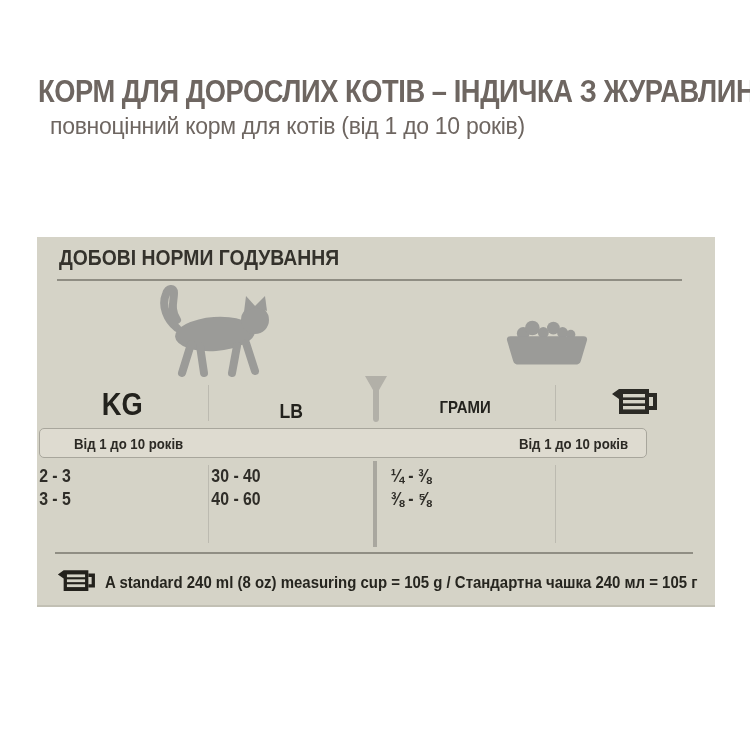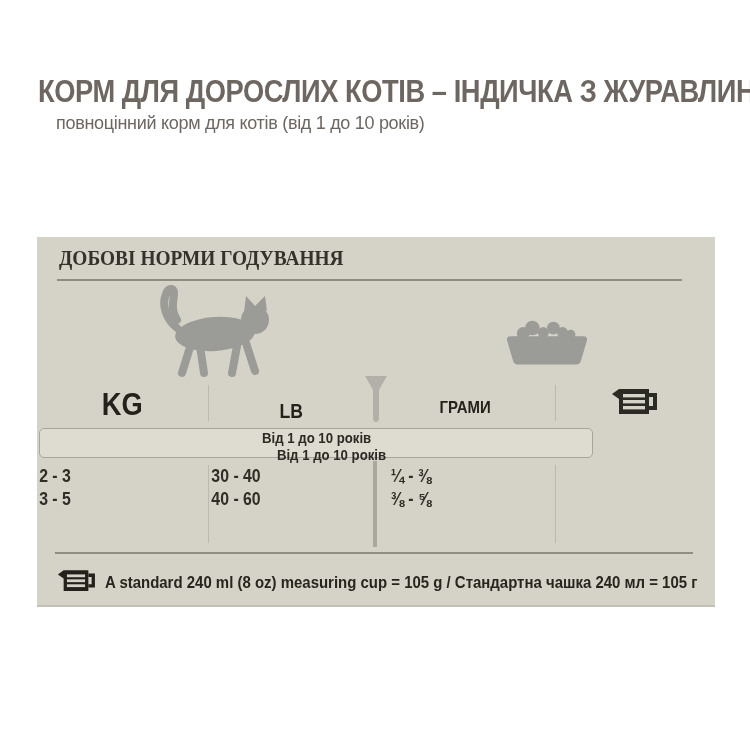--- a/index.html
+++ b/index.html
@@ -4,50 +4,50 @@
 <style>
   html,body{margin:0;padding:0;background:#ffffff;}
   body{width:750px;height:750px;position:relative;overflow:hidden;
        font-family:"Liberation Sans", sans-serif;-webkit-font-smoothing:antialiased;}
   .cond{display:inline-block;transform:scaleX(0.88);transform-origin:left center;white-space:nowrap;}
   .cond-c{display:inline-block;transform:scaleX(0.88);transform-origin:center center;white-space:nowrap;}
 
   
   .page-title{position:absolute;left:38px;top:74px;font-size:31px;font-weight:700;
               color:#6e6661;letter-spacing:-0.5px;}
-  .page-subtitle{position:absolute;left:56px;top:113px;font-size:18px;font-weight:400;
+  .page-subtitle{position:absolute;left:50px;top:113px;font-size:23px;font-weight:400;
               color:#6e6661;letter-spacing:-0.3px;}
 
   
   .panel{position:absolute;left:37px;top:237px;width:678px;height:368px;
          background:#d5d3c7;border-bottom:2px solid #c2c0b4;}
   .panel-heading{position:absolute;left:22px;top:8px;font-size:22px;font-weight:700;
-         color:#34322c;letter-spacing:0;font-family:Liberation Serif, serif;}
+         color:#34322c;letter-spacing:0;}
   .panel-underline{position:absolute;left:20px;top:42px;width:625px;height:2px;background:#8f8d83;}
 
   
   .cat-icon{position:absolute;left:100px;top:45px;}
   .bowl-icon{position:absolute;left:464px;top:70px;}
 
   
   .col-head{position:absolute;height:46px;top:140px;display:flex;align-items:flex-end;
             justify-content:center;color:#23221d;}
   .col-head.kg{left:0;width:171px;font-size:31px;font-weight:700;}
   .col-head.lb{left:171px;width:167px;font-size:20px;font-weight:700;}
   .col-head.grams{left:338px;width:180px;font-size:17px;font-weight:700;padding-bottom:5px;box-sizing:border-box;align-items:flex-end;}
   .col-head.cup{left:518px;width:158px;align-items:center;padding-top:8px;box-sizing:border-box;}
 
   .vdiv-light-h{position:absolute;top:148px;width:1px;height:36px;background:#bcbab0;}
   .funnel{position:absolute;left:327px;top:139px;}
 
   
-  .age-band{position:absolute;left:2px;top:191px;width:554px;height:30px;box-sizing:border-box;
+  .age-band{position:absolute;left:2px;top:191px;width:608px;height:30px;box-sizing:border-box;
             background:#dedbd0;border:1px solid #a8a69c;border-radius:5px;
             display:flex;align-items:center;justify-content:space-between;
-            padding:0 18px 0 34px;font-size:15px;font-weight:700;color:#2c2a25;flex-direction:column;}
+            padding:0 18px 0 34px;font-size:15px;font-weight:700;color:#2c2a25;}
 
   
   .data-grid{position:absolute;left:0;top:228px;width:676px;}
   .data-row{display:flex;height:23px;}
   .cell{flex:none;text-align:left;font-size:18px;font-weight:700;color:#2f2d28;line-height:23px;}
   .cell.kg{width:171px;}
   .cell.lb{width:167px;}
   .cell.grams{width:180px;}
   .cell.cup{width:158px;}
   .vdiv-light-d{position:absolute;top:228px;width:1px;height:78px;background:#bcbab0;}

